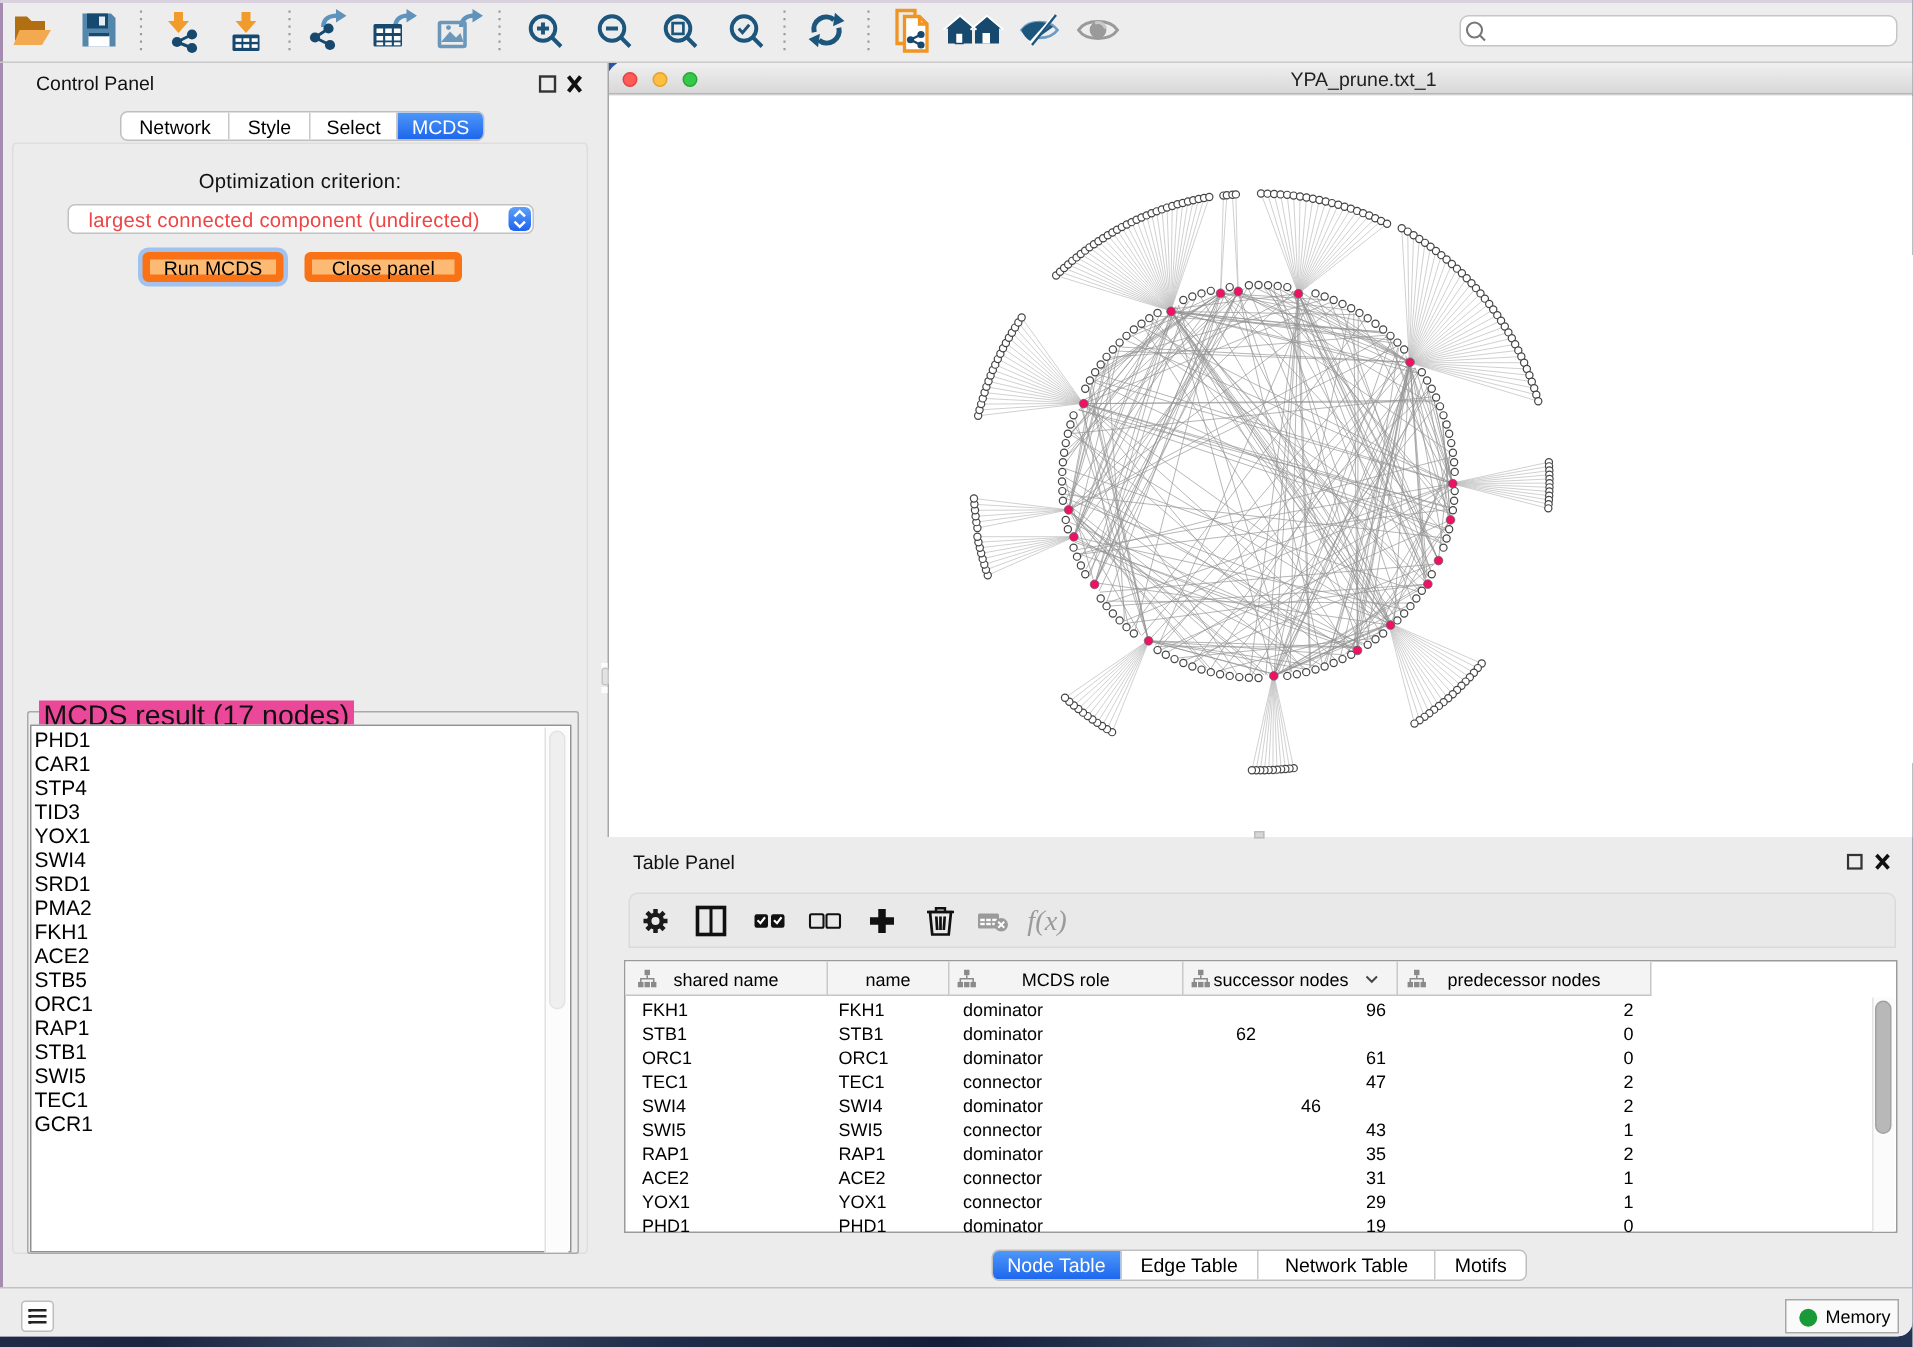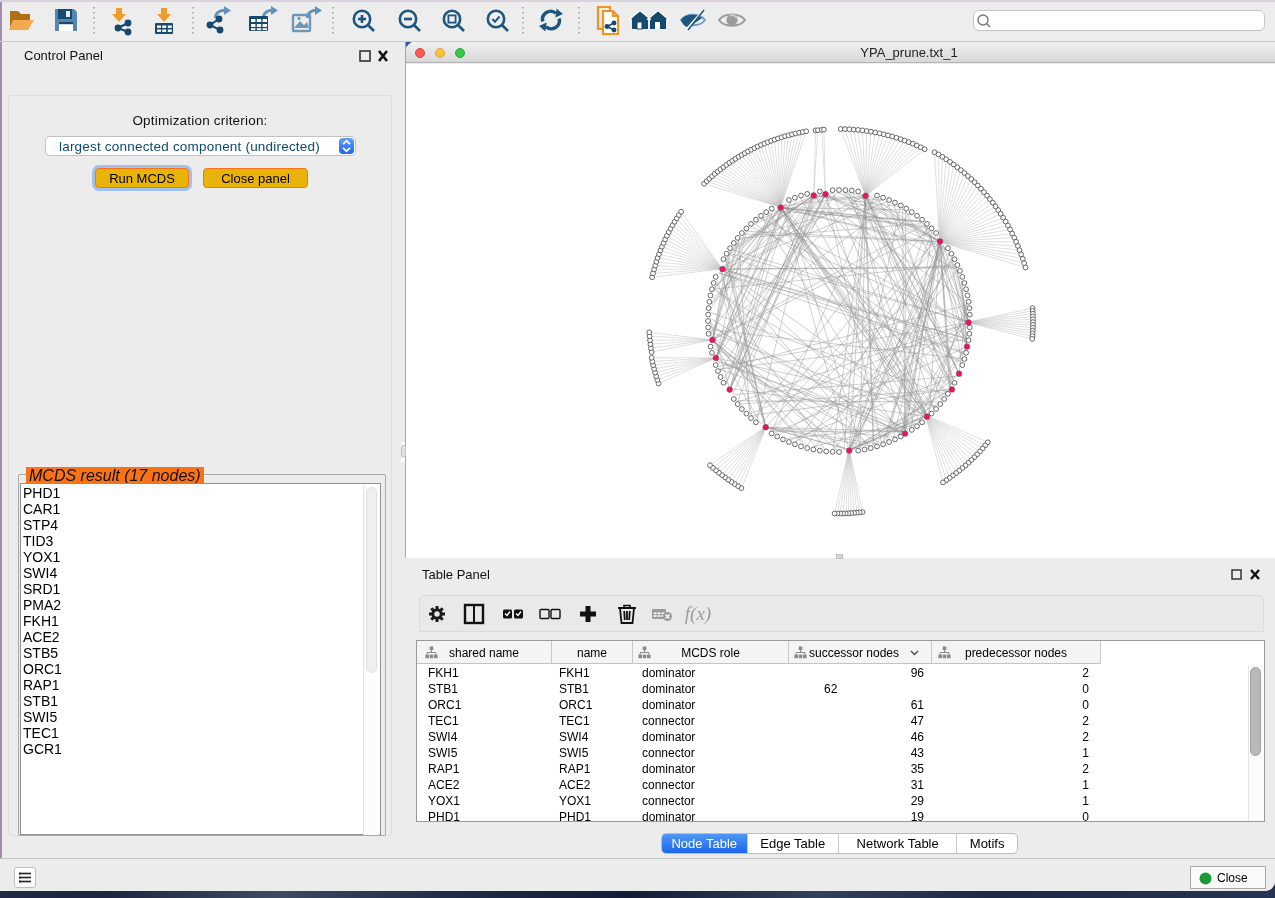--- a/index.html
+++ b/index.html
@@ -19,31 +19,31 @@
   #cp-title { position:absolute; left:24px; top:48px; font-size:13px; color:#111; }
   .tabs { position:absolute; display:flex; background:#fff; border:1px solid #bfbfbf;
           border-radius:5px; overflow:hidden; }
   .tabs .seg { font-size:13px; color:#000; display:flex; align-items:center; justify-content:center;
                border-left:1px solid #c8c8c8; }
   .tabs .seg:first-child { border-left:none; }
   .tabs .seg.sel { background:linear-gradient(#4f97f8,#1c66ee); color:#fff; }
   #opt-label { position:absolute; left:0px; top:113px; width:400px; text-align:center; font-size:13.5px; color:#111; letter-spacing:.2px; }
   #combo { position:absolute; left:45px; top:136px; width:311px; height:20px; background:#fff;
            border:1px solid #c2c2c2; border-radius:5px; }
-  #combo .txt { position:absolute; left:13px; top:2px; font-size:13.5px; color:#0c4a6e; letter-spacing:.2px; }
+  #combo .txt { position:absolute; left:13px; top:2px; font-size:13.5px; color:#ef4444; letter-spacing:.2px; }
   #combo .step { position:absolute; right:1px; top:1px; width:15px; height:16px;
                  background:linear-gradient(#5ea1f9,#1d63ef); border-radius:4px; }
-  .btn { position:absolute; background:#eab308; border:1px solid #f97316; border-radius:4px;
+  .btn { position:absolute; background:#fdba74; border:5px solid #f97316; border-radius:4px;
          font-size:13px; color:#000; display:flex; align-items:center; justify-content:center; }
   #run { left:95px; top:168px; width:94px; height:20px; box-shadow:0 0 0 3px rgba(100,160,240,.55); }
   #closep { left:203px; top:168px; width:105px; height:20px; }
   #groupbox { position:absolute; left:18px; top:474px; width:368px; height:362px;
               border:1px solid #a9a9a9; border-radius:2px; }
-  #gb-label { position:absolute; left:26px; top:467px; background:#f97316; padding:0 3px;
-              font-size:16px; color:#111;font-style:italic; }
+  #gb-label { position:absolute; left:26px; top:467px; background:#ec4899; padding:0 3px;
+              font-size:19px; color:#111; }
   #mlist { position:absolute; left:20px; top:483px; width:361px; height:352px; background:#fff;
            border:1px solid #919191; font-size:14px; color:#000; }
   #mlist .sb { position:absolute; right:1px; top:1px; width:16px; height:350px; background:#fcfcfc;
                border-left:1px solid #e2e2e2; }
   #mlist .sb .th { position:absolute; left:2px; top:2px; width:11px; height:186px;
                    background:#efefef; border:1px solid #e3e3e3; border-radius:6px; }
   #mlist div.it { position:absolute; left:2px; height:16px; line-height:16px; }
   
   #netwin { position:absolute; left:405px; top:42px; width:958px; height:516px;
             border-left:1px solid #a6a6a6; }
@@ -237,20 +237,26 @@
         <circle cx="9" cy="9" r="5" fill="none" stroke="#777" stroke-width="1.4"></circle>
         <line x1="12.5" y1="12.5" x2="16" y2="16" stroke="#777" stroke-width="1.4"></line>
       </svg>
 </div>
 
 <div id="cp-title">Control Panel</div>
 <svg class="abs" style="left:359px;top:49px" width="34" height="14" viewBox="0 0 34 14">
  <rect x="1" y="2" width="10" height="10" fill="none" stroke="#333" stroke-width="1.6"></rect>
  <path d="M20,2 L28,12 M28,2 L20,12" stroke="#111" stroke-width="2.6"></path>
 </svg>
+<div class="tabs" style="left:80px;top:74px;width:243px;height:20px">
+ <div class="seg" style="width:72px">Network</div>
+ <div class="seg" style="width:54px">Style</div>
+ <div class="seg" style="width:59px">Select</div>
+ <div class="seg sel" style="width:58px">MCDS</div>
+</div>
 <div class="abs" style="left:8px;top:95px;width:384px;height:741px;border:1px solid #dedede;border-radius:3px"></div>
 <div id="opt-label">Optimization criterion:</div>
 <div id="combo">
       <span class="txt">largest connected component (undirected)</span>
  <div class="step"><svg width="15" height="16" viewBox="0 0 15 16">
           <path d="M4,6.2 L7.5,2.8 L11,6.2 M4,9.8 L7.5,13.2 L11,9.8" stroke="#fff" stroke-width="1.7" fill="none"></path>
         </svg></div>
 </div>
 <div class="btn" id="run">Run MCDS</div>
 <div class="btn" id="closep">Close panel</div>
@@ -1109,21 +1115,21 @@
         <span class="c" style="left:11px">TEC1</span>
         <span class="c" style="left:142px">TEC1</span>
         <span class="c" style="left:225px">connector</span>
         <span class="c" style="left:407px;width:100px;text-align:right">47</span>
         <span class="c" style="left:572px;width:100px;text-align:right">2</span>
       </div>
 <div class="row" style="top:88px">
         <span class="c" style="left:11px">SWI4</span>
         <span class="c" style="left:142px">SWI4</span>
         <span class="c" style="left:225px">dominator</span>
-        <span class="c" style="left:407px;width:100px;text-align:right">46</span>
+        <span class="c" style="left:407px;width:100px;text-align:center">46</span>
         <span class="c" style="left:572px;width:100px;text-align:right">2</span>
       </div>
 <div class="row" style="top:104px">
         <span class="c" style="left:11px">SWI5</span>
         <span class="c" style="left:142px">SWI5</span>
         <span class="c" style="left:225px">connector</span>
         <span class="c" style="left:407px;width:100px;text-align:right">43</span>
         <span class="c" style="left:572px;width:100px;text-align:right">1</span>
       </div>
 <div class="row" style="top:120px">
@@ -1225,16 +1231,16 @@
             <rect x="4" y="4.7" width="1.8" height="1.8"></rect>
             <rect x="4" y="8.7" width="1.8" height="1.8"></rect>
             <rect x="4" y="12.7" width="1.8" height="1.8"></rect>
           </g>
         </svg>
  </div>
  <div id="membtn">
   <svg class="abs" style="left:8px;top:5px" width="13" height="13" viewBox="0 0 13 13">
           <circle cx="6.5" cy="6.5" r="6" fill="#189a38"></circle>
         </svg>
-  <span class="abs" style="left:26px;top:4px">Close</span>
+  <span class="abs" style="left:26px;top:4px">Memory</span>
  </div>
 </div>
 </div>
 
 </body></html>

